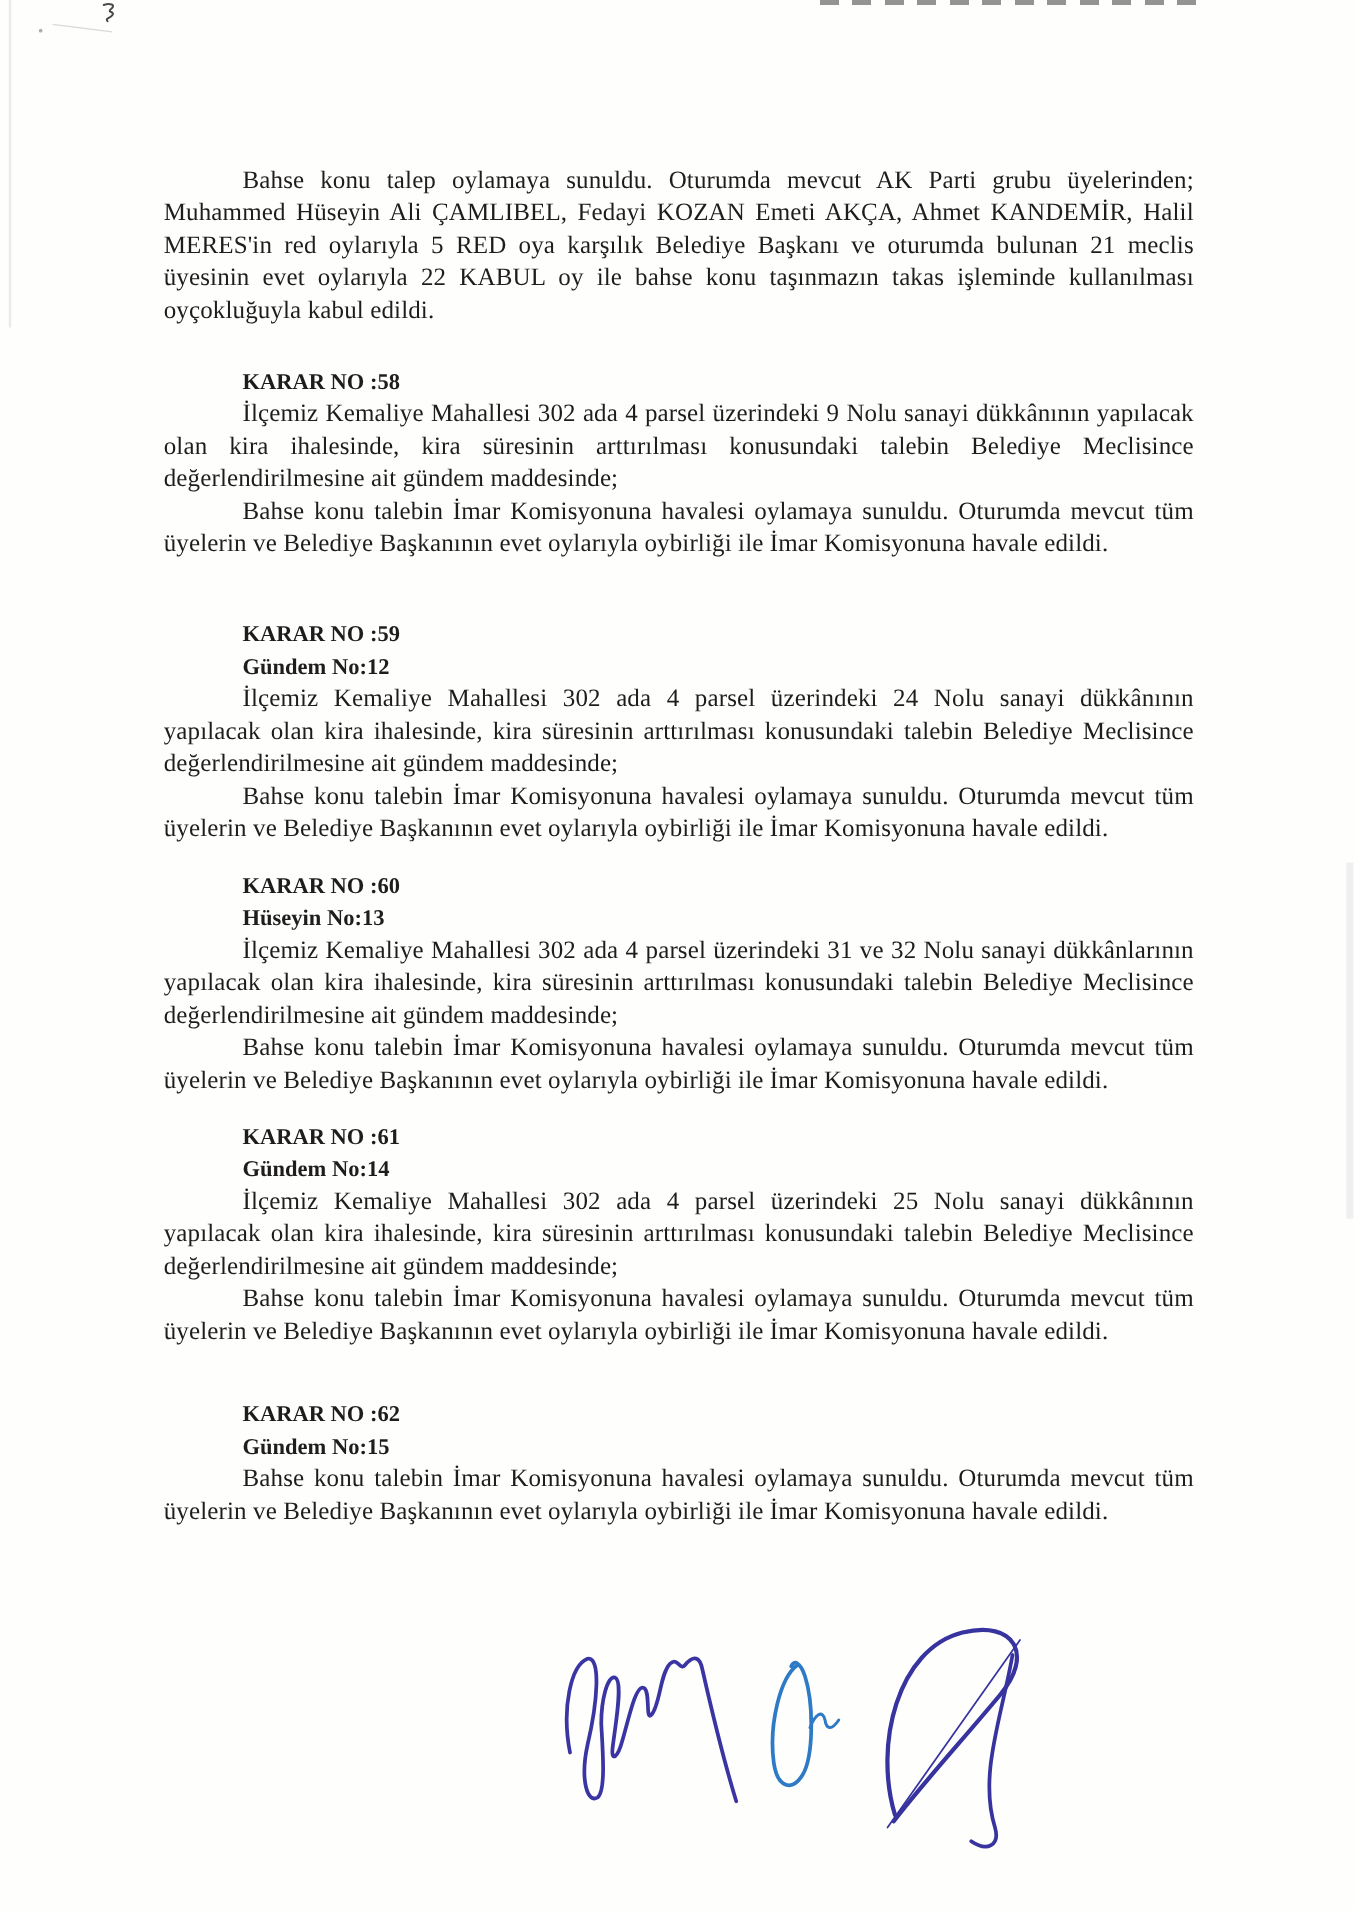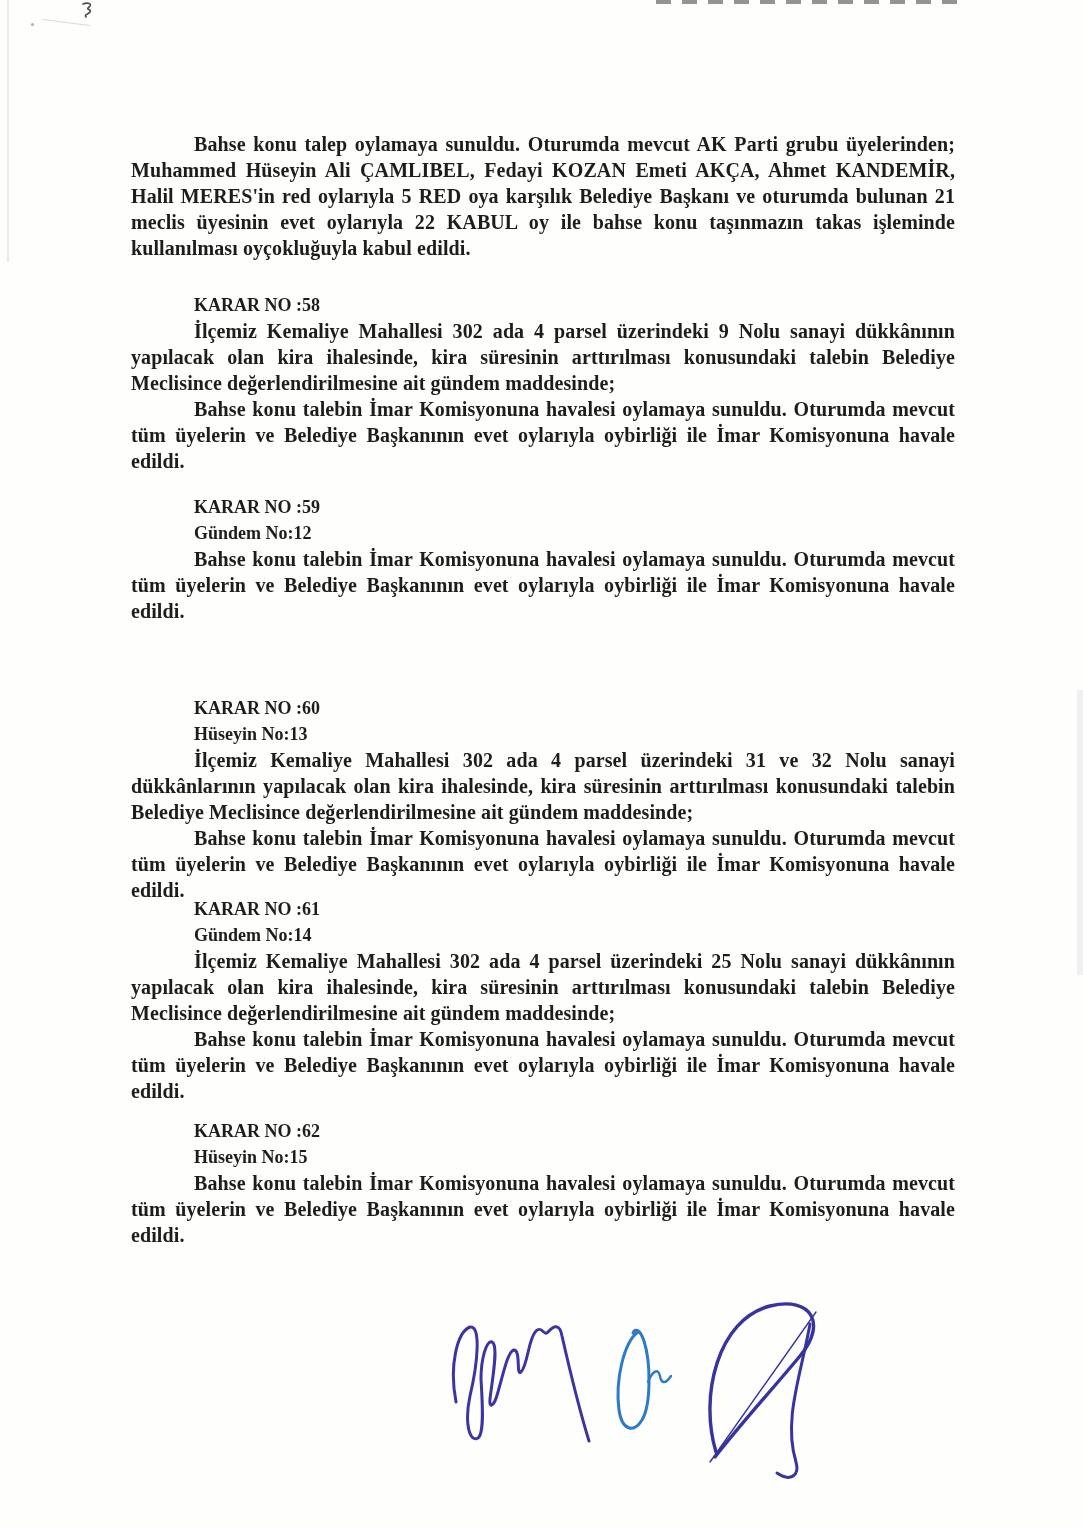--- a/index.html
+++ b/index.html
@@ -12,21 +12,20 @@
     overflow:hidden;
   }
   .block { position:absolute; left:131px; width:824px; }
   .para {
     margin:0;
     font-size:20px;
     line-height:26px;
     text-align:justify;
     text-indent:63px;
     letter-spacing:0.1px;
-    font-weight:bold;
   }
   .heading {
     margin:0 0 0 63px;
     font-size:18px;
     line-height:26px;
     font-weight:bold;
   }
   .intro   { top:131px; }
   .sec-0   { top:292px; }
   .sec-1   { top:494px; }
@@ -83,40 +82,41 @@
 
   <section class="block sec-0">
     <p class="heading">KARAR NO :58</p>
     <p class="para">İlçemiz Kemaliye Mahallesi 302 ada 4 parsel üzerindeki 9 Nolu sanayi dükkânının yapılacak olan kira ihalesinde, kira süresinin arttırılması konusundaki talebin Belediye Meclisince değerlendirilmesine ait gündem maddesinde;</p>
     <p class="para">Bahse konu talebin İmar Komisyonuna havalesi oylamaya sunuldu. Oturumda mevcut tüm üyelerin ve Belediye Başkanının evet oylarıyla oybirliği ile İmar Komisyonuna havale edildi.</p>
   </section>
 
   <section class="block sec-1">
     <p class="heading">KARAR NO :59</p>
     <p class="heading">Gündem No:12</p>
+    <p class="para">İlçemiz Kemaliye Mahallesi 302 ada 4 parsel üzerindeki 24 Nolu sanayi dükkânının yapılacak olan kira ihalesinde, kira süresinin arttırılması konusundaki talebin Belediye Meclisince değerlendirilmesine ait gündem maddesinde;</p>
     <p class="para">Bahse konu talebin İmar Komisyonuna havalesi oylamaya sunuldu. Oturumda mevcut tüm üyelerin ve Belediye Başkanının evet oylarıyla oybirliği ile İmar Komisyonuna havale edildi.</p>
   </section>
 
   <section class="block sec-2">
     <p class="heading">KARAR NO :60</p>
     <p class="heading">Hüseyin No:13</p>
     <p class="para">İlçemiz Kemaliye Mahallesi 302 ada 4 parsel üzerindeki 31 ve 32 Nolu sanayi dükkânlarının yapılacak olan kira ihalesinde, kira süresinin arttırılması konusundaki talebin Belediye Meclisince değerlendirilmesine ait gündem maddesinde;</p>
     <p class="para">Bahse konu talebin İmar Komisyonuna havalesi oylamaya sunuldu. Oturumda mevcut tüm üyelerin ve Belediye Başkanının evet oylarıyla oybirliği ile İmar Komisyonuna havale edildi.</p>
   </section>
 
   <section class="block sec-3">
     <p class="heading">KARAR NO :61</p>
     <p class="heading">Gündem No:14</p>
     <p class="para">İlçemiz Kemaliye Mahallesi 302 ada 4 parsel üzerindeki 25 Nolu sanayi dükkânının yapılacak olan kira ihalesinde, kira süresinin arttırılması konusundaki talebin Belediye Meclisince değerlendirilmesine ait gündem maddesinde;</p>
     <p class="para">Bahse konu talebin İmar Komisyonuna havalesi oylamaya sunuldu. Oturumda mevcut tüm üyelerin ve Belediye Başkanının evet oylarıyla oybirliği ile İmar Komisyonuna havale edildi.</p>
   </section>
 
   <section class="block sec-4">
     <p class="heading">KARAR NO :62</p>
-    <p class="heading">Hüseyin No:15</p>
+    <p class="heading">Gündem No:15</p>
     <p class="para">Bahse konu talebin İmar Komisyonuna havalesi oylamaya sunuldu. Oturumda mevcut tüm üyelerin ve Belediye Başkanının evet oylarıyla oybirliği ile İmar Komisyonuna havale edildi.</p>
   </section>
 
   <svg class="signatures" width="480" height="249" viewBox="0 0 480 249">
 
     <path d="M 36 122 C 29 86, 37 52, 50 47
              C 61 45, 58 82, 50 116
              C 44 144, 50 163, 58 158
              C 65 153, 62 118, 61 99
              C 61 80, 66 60, 72 62

